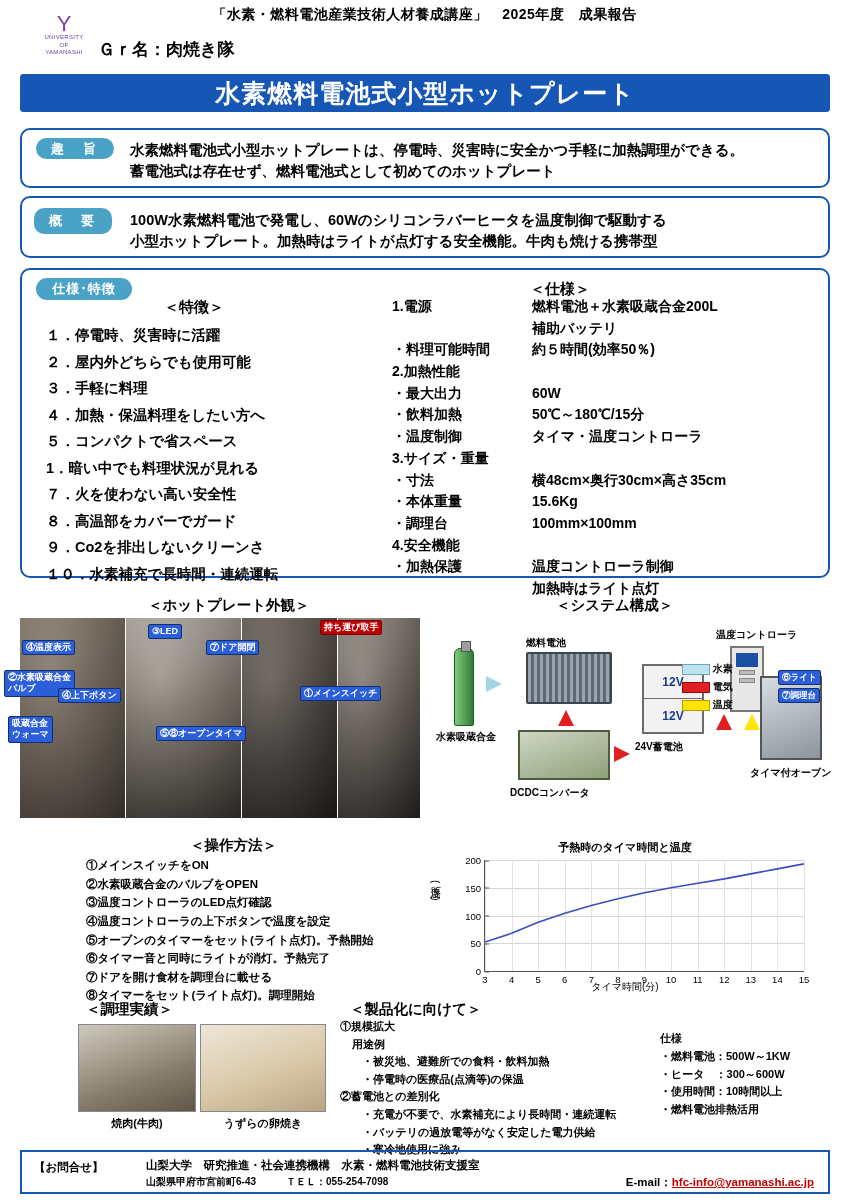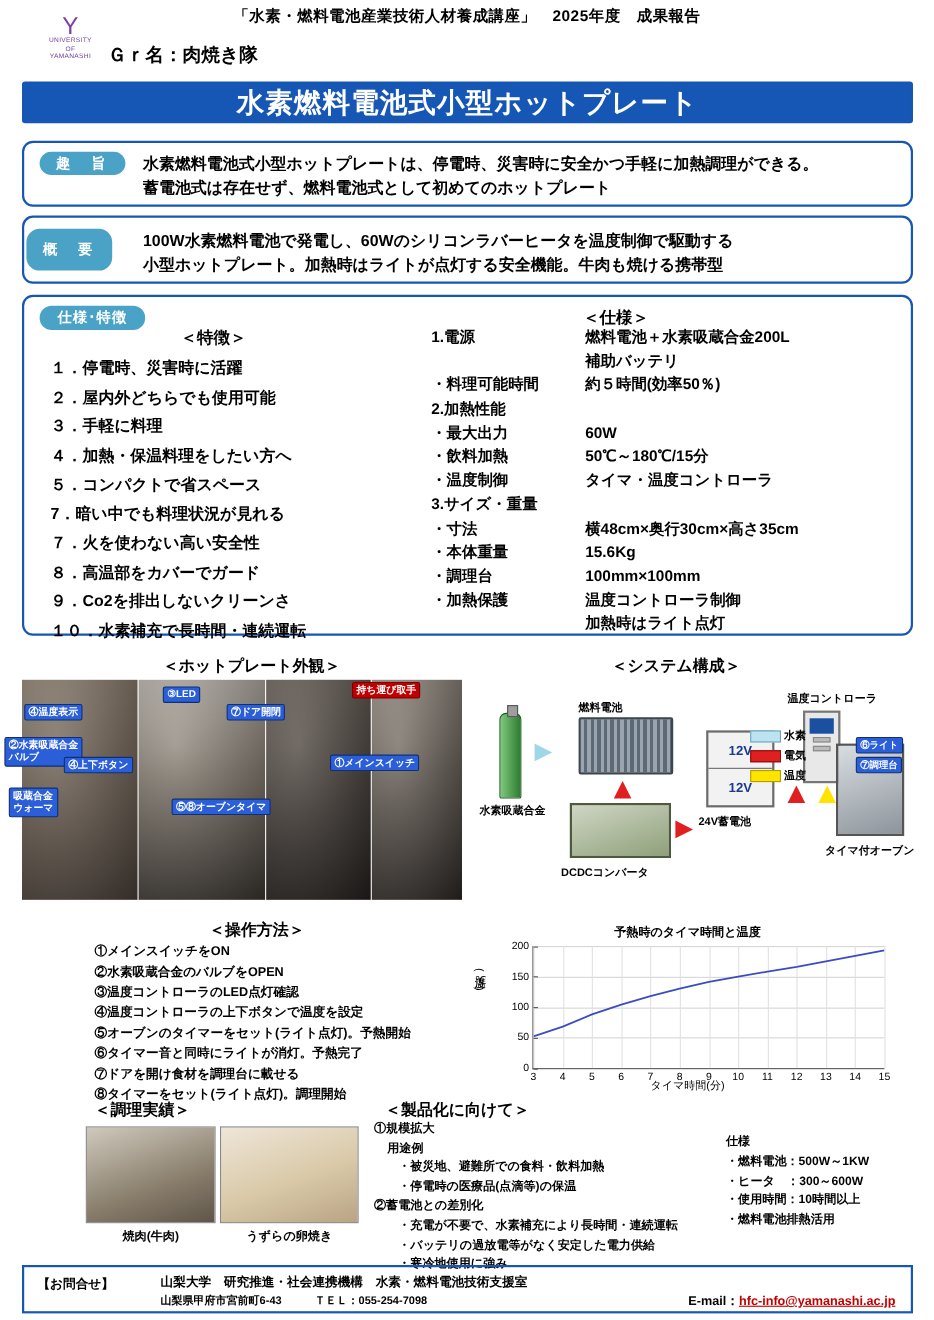--- a/index.html
+++ b/index.html
@@ -52,21 +52,21 @@
   .sec-text {
     position:absolute; font-size:14.5px; font-weight:bold; line-height:1.45;
     color:#000;
   }
 
   #sec-shushi { left:20px; top:128px; width:810px; height:60px; }
   #lbl-shushi { left:36px; top:138px; width:78px; height:21px; }
   #txt-shushi { left:130px; top:140px; width:690px; }
 
   #sec-gaiyo { left:20px; top:196px; width:810px; height:62px; }
-  #lbl-gaiyo { left:24px; top:208px; width:78px; height:38px; }
+  #lbl-gaiyo { left:34px; top:208px; width:78px; height:26px;border-radius:10px; }
   #txt-gaiyo { left:130px; top:210px; width:690px; }
 
   #sec-spec { left:20px; top:268px; width:810px; height:310px; }
   #lbl-spec { left:36px; top:278px; width:96px; height:22px; letter-spacing:1px; }
 
   .h-center { position:absolute; font-size:15px; font-weight:bold; }
   #h-tokucho { left:150px; top:298px;margin-left:14px; }
   #h-shiyo   { left:530px; top:280px; }
 
   .list-left { position:absolute; left:46px; top:322px; width:330px;
@@ -212,21 +212,21 @@
   <div class="sec-label" id="lbl-spec">仕様･特徴</div>
   <div class="h-center" id="h-tokucho">＜特徴＞</div>
   <div class="h-center" id="h-shiyo">＜仕様＞</div>
 
   <div class="list-left" id="features-list">
       <div>１．停電時、災害時に活躍</div>
       <div>２．屋内外どちらでも使用可能</div>
       <div>３．手軽に料理</div>
       <div>４．加熱・保温料理をしたい方へ</div>
       <div>５．コンパクトで省スペース</div>
-      <div>7．暗い中でも料理状況が見れる</div>
+      <div>1．暗い中でも料理状況が見れる</div>
       <div>７．火を使わない高い安全性</div>
       <div>８．高温部をカバーでガード</div>
       <div>９．Co2を排出しないクリーンさ</div>
       <div>１０．水素補充で長時間・連続運転</div>
     </div>
   <div class="spec-table" id="spec-table">
       <div class="spec-row">
         <div class="k">1.電源</div>
         <div class="v">燃料電池＋水素吸蔵合金200L</div>
       </div>
@@ -262,20 +262,24 @@
         <div class="k">・寸法</div>
         <div class="v">横48cm×奥行30cm×高さ35cm</div>
       </div>
       <div class="spec-row">
         <div class="k">・本体重量</div>
         <div class="v">15.6Kg</div>
       </div>
       <div class="spec-row">
         <div class="k">・調理台</div>
         <div class="v">100mm×100mm</div>
+      </div>
+      <div class="spec-row">
+        <div class="k">4.安全機能</div>
+        <div class="v"></div>
       </div>
       <div class="spec-row">
         <div class="k">・加熱保護</div>
         <div class="v">温度コントローラ制御</div>
       </div>
       <div class="spec-row">
         <div class="k"></div>
         <div class="v">加熱時はライト点灯</div>
       </div>
     </div>

